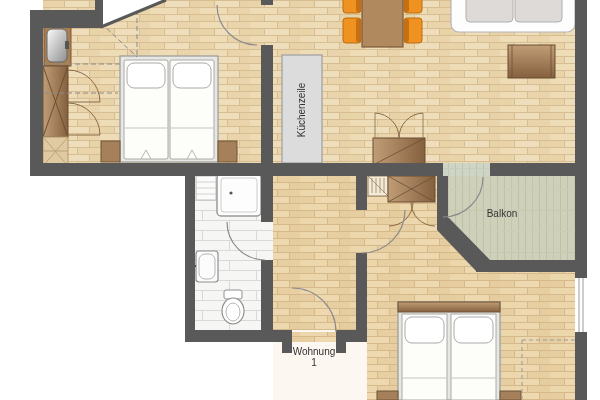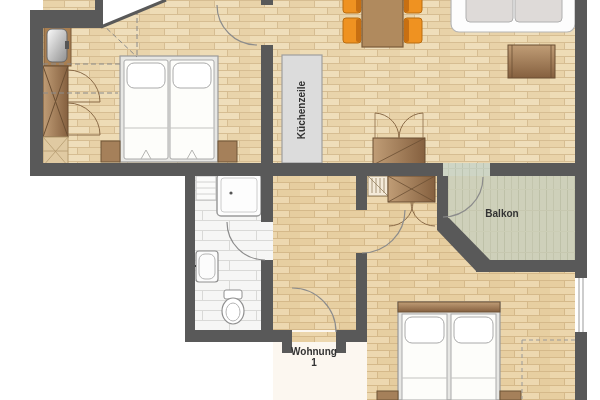--- a/index.html
+++ b/index.html
@@ -1,17 +1,17 @@
 <!DOCTYPE html>
 <html><head>
 <meta charset="utf-8">
 <style>
   html,body{margin:0;padding:0;background:#ffffff;}
   .stage{width:600px;height:400px;position:relative;overflow:hidden;background:#fff;
-         font-family:"Liberation Sans", sans-serif;font-weight:bold;}
+         font-family:"Liberation Sans", sans-serif;}
   svg{display:block;}
   text{font-family:"Liberation Sans", sans-serif;fill:#333;}
 </style>
 </head>
 <body>
 
 <div class="stage">
 <svg width="600" height="400" viewBox="0 0 600 400" xmlns="http://www.w3.org/2000/svg">
   <defs>
     <pattern id="wood" width="50" height="14" patternUnits="userSpaceOnUse">

